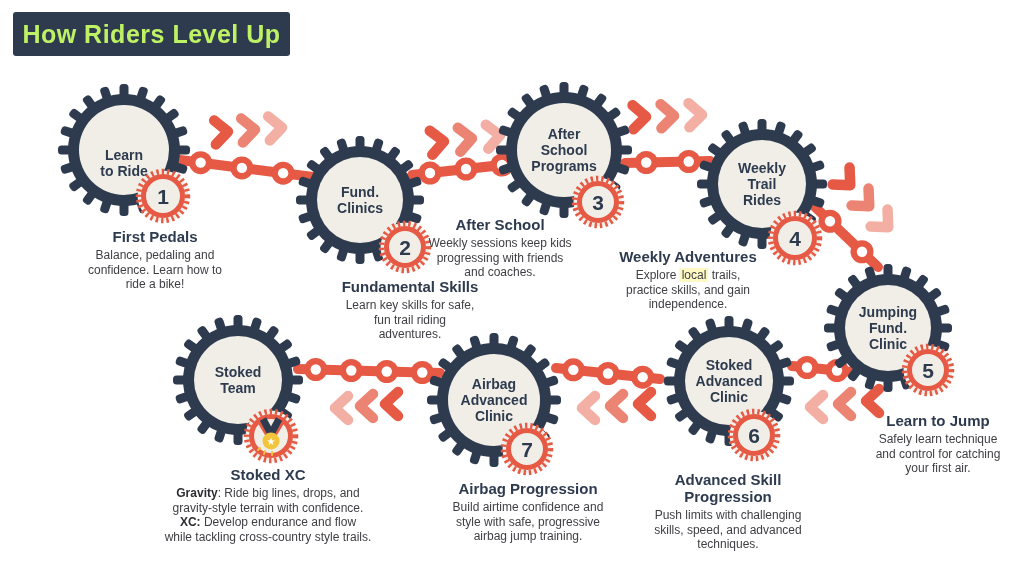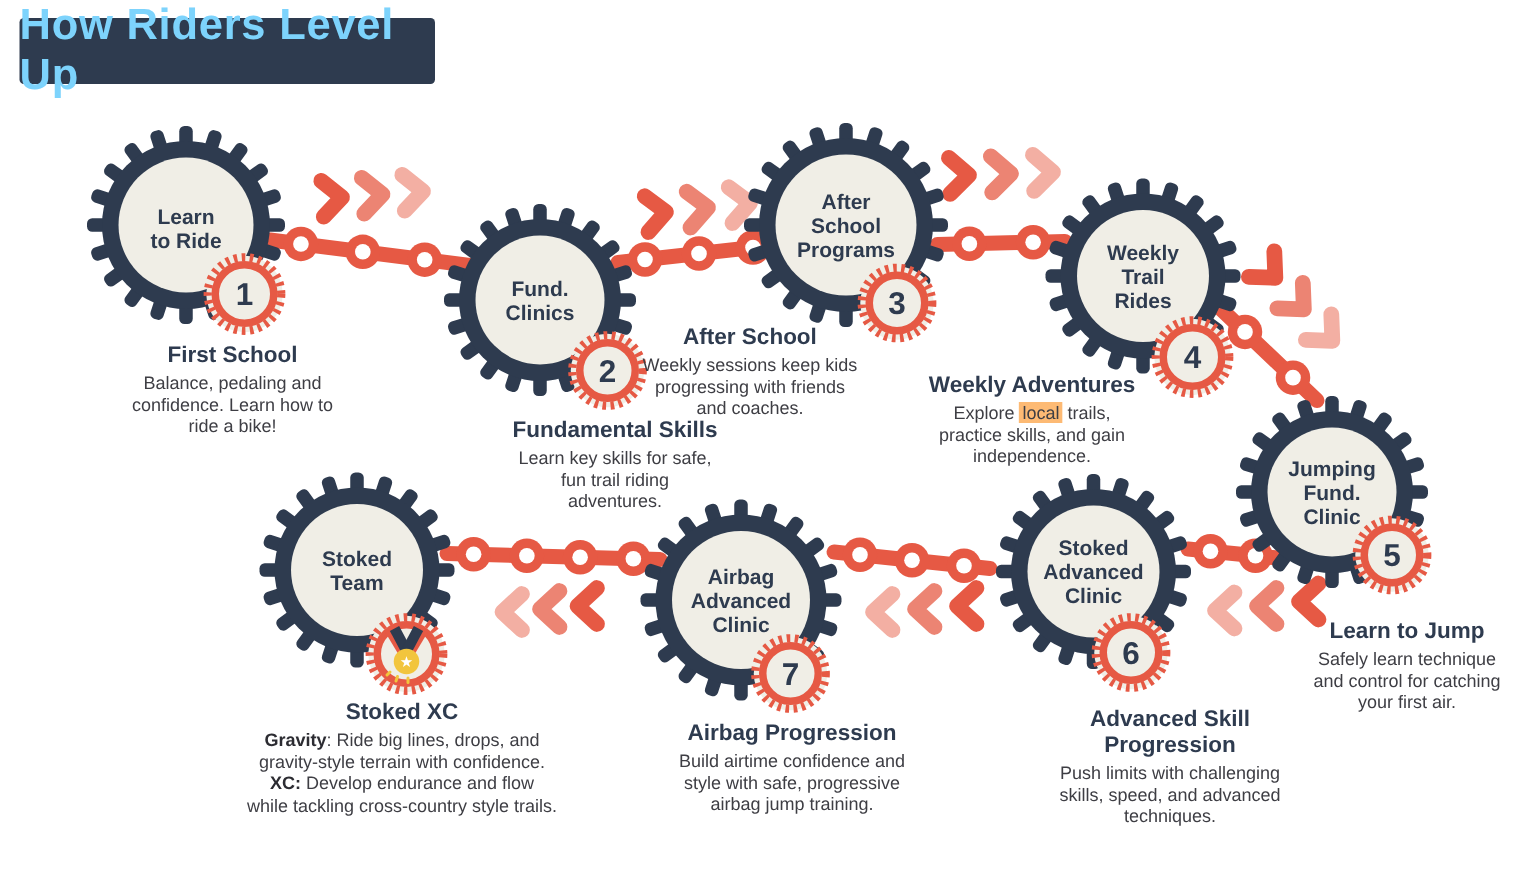--- a/index.html
+++ b/index.html
@@ -2,38 +2,38 @@
 <html><head>
 <meta charset="utf-8">
 <style>
   html,body{margin:0;padding:0;background:#ffffff;}
   #stage{
     position:relative;width:1024px;height:582px;overflow:hidden;background:#ffffff;
     font-family:"Liberation Sans", sans-serif;
   }
   #title-box{
     position:absolute;left:13px;top:12px;width:277px;height:44px;
-    background:#2e3b4f;border-radius:3px;color:#7dd3fc;
+    background:#2e3b4f;border-radius:3px;color:#bef264;
     display:flex;align-items:center;justify-content:center;
-    font-size:29px;font-weight:bold;letter-spacing:.5px;
+    font-size:25px;font-weight:bold;letter-spacing:.5px;
   }
   #diagram-svg{position:absolute;left:0;top:0;}
   .gear-label{
     position:absolute;transform:translate(-50%,-50%);
     text-align:center;color:#2e3b4f;font-weight:bold;font-size:14px;line-height:16px;
     white-space:nowrap;
   }
   .step-text{
     position:absolute;transform:translateX(-50%);text-align:center;
   }
   .step-heading{color:#2e3b4f;font-weight:bold;font-size:15px;line-height:17px;white-space:nowrap;}
   .step-body{margin-top:3px;color:#3e3e44;font-size:12px;line-height:14.5px;}
   .step-body .line{white-space:nowrap;}
   .step-body .b{font-weight:bold;color:#2c2c32;}
-  .step-body .hl{background:#fdba74;padding:0 2px;}
+  .step-body .hl{background:#fef9c3;padding:0 2px;}
 </style>
 </head>
 <body>
 
 <div id="stage">
   <div id="title-box">How Riders Level Up</div>
   <svg id="diagram-svg" width="1024" height="582" viewBox="0 0 1024 582">
       <g>
         <line x1="180" y1="160" x2="345" y2="181" stroke="#e65944" stroke-width="10" stroke-linecap="round"></line>
         <circle cx="200.625" cy="162.625" r="11.5" fill="#e65944"></circle>
@@ -403,21 +403,21 @@
           <line x1="8" y1="-13" x2="0" y2="2" stroke="#2e3b4f" stroke-width="7"></line>
           <circle cx="0" cy="9" r="8.5" fill="#f2c53d"></circle>
           <line x1="-11" y1="16" x2="-13" y2="18" stroke="#f2c53d" stroke-width="2" stroke-linecap="round"></line>
           <line x1="-6" y1="19" x2="-7" y2="22" stroke="#f2c53d" stroke-width="2" stroke-linecap="round"></line>
           <line x1="1" y1="20" x2="1" y2="23" stroke="#f2c53d" stroke-width="2" stroke-linecap="round"></line>
           <text x="0" y="12.5" text-anchor="middle" fill="#ffffff" font-size="10" font-family="&quot;DejaVu Sans&quot;, sans-serif">★</text>
         </g>
       </g>
     </svg>
   <div id="overlay">
-      <div class="gear-label" style="left: 124px; top: 152px;">
+      <div class="gear-label" style="left: 124px; top: 163px;">
         <div>Learn</div>
         <div>to Ride</div>
       </div>
       <div class="gear-label" style="left: 360px; top: 200px;">
         <div>Fund.</div>
         <div>Clinics</div>
       </div>
       <div class="gear-label" style="left: 564px; top: 150px; text-align: center;">
         <div>After</div>
         <div>School</div>
@@ -442,21 +442,21 @@
         <div>Airbag</div>
         <div>Advanced</div>
         <div>Clinic</div>
       </div>
       <div class="gear-label" style="left: 238px; top: 380px;">
         <div>Stoked</div>
         <div>Team</div>
       </div>
       <div class="step-text" style="left: 155px; top: 228px;">
         <div class="step-heading">
-          <div>First School</div>
+          <div>First Pedals</div>
         </div>
         <div class="step-body">
           <div class="line"><span>Balance, pedaling and</span></div>
           <div class="line"><span>confidence. Learn how to</span></div>
           <div class="line"><span>ride a bike!</span></div>
         </div>
       </div>
       <div class="step-text" style="left: 410px; top: 278px;">
         <div class="step-heading">
           <div>Fundamental Skills</div>
@@ -490,21 +490,21 @@
       <div class="step-text" style="left: 938px; top: 412px;">
         <div class="step-heading">
           <div>Learn to Jump</div>
         </div>
         <div class="step-body">
           <div class="line"><span>Safely learn technique</span></div>
           <div class="line"><span>and control for catching</span></div>
           <div class="line"><span>your first air.</span></div>
         </div>
       </div>
-      <div class="step-text" style="left: 780px; top: 471px;">
+      <div class="step-text" style="left: 728px; top: 471px;">
         <div class="step-heading">
           <div>Advanced Skill</div>
           <div>Progression</div>
         </div>
         <div class="step-body">
           <div class="line"><span>Push limits with challenging</span></div>
           <div class="line"><span>skills, speed, and advanced</span></div>
           <div class="line"><span>techniques.</span></div>
         </div>
       </div>

